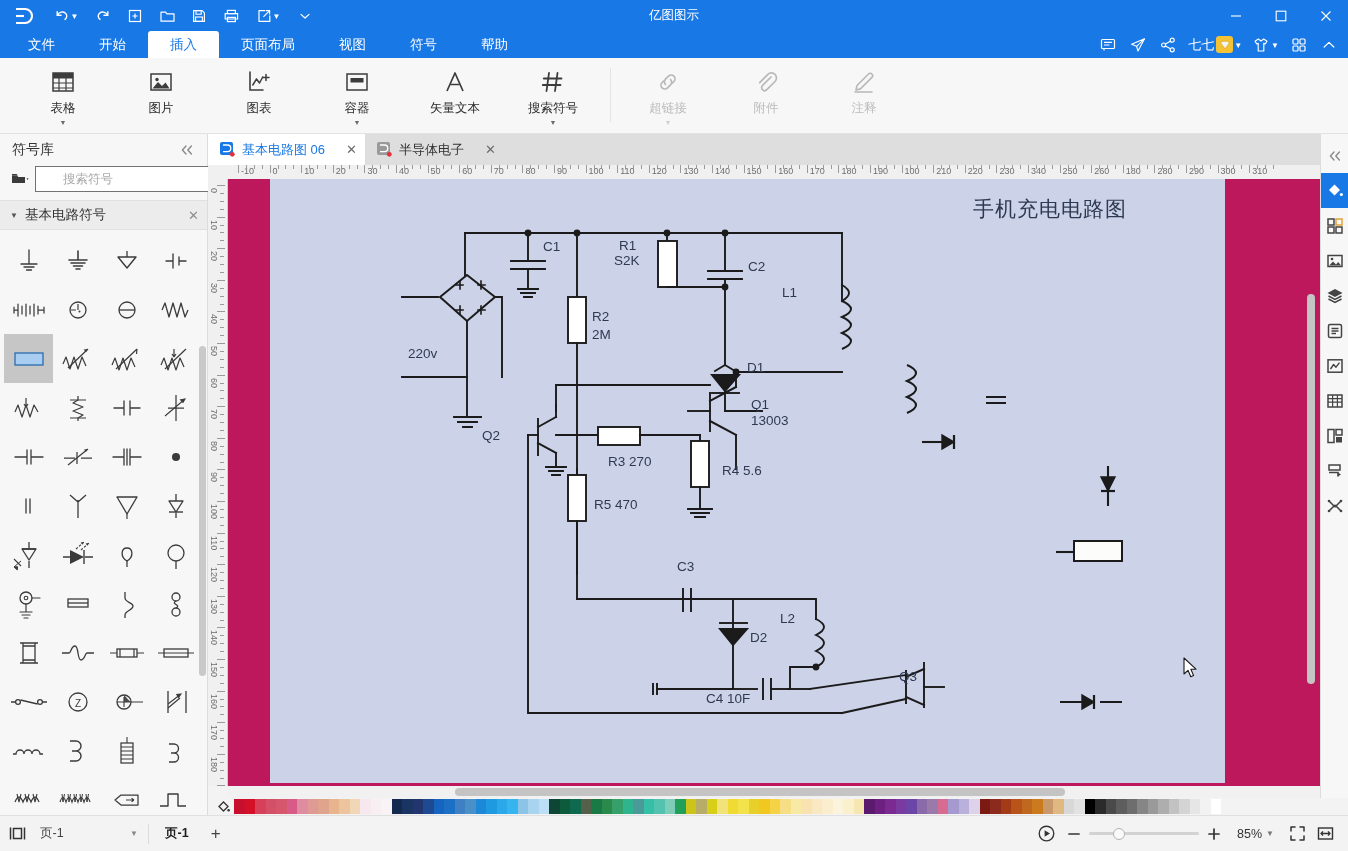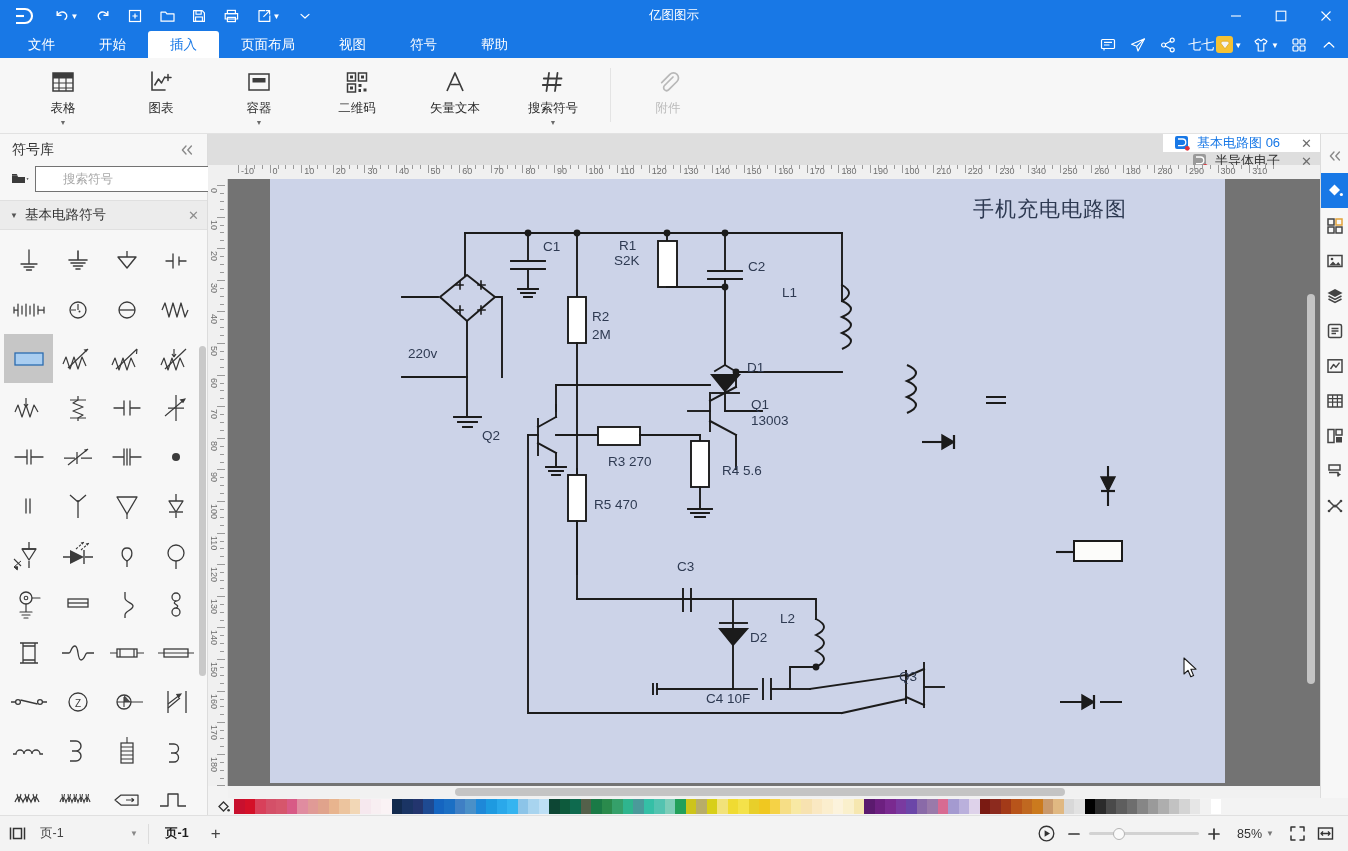--- a/index.html
+++ b/index.html
@@ -119,21 +119,21 @@
   }
   .sym.selected { background:#c6c6c6; }
   .lp-scroll {
     position:absolute; right:1px; top:212px; width:7px; height:330px;
     background:#c9c9c9; border-radius:4px;
   }
 
   
   .tabstrip {
     position:absolute; left:208px; top:134px; width:1112px; height:31px;
-    background:#dedede; display:flex; align-items:flex-end;flex-direction:column;
+    background:#dedede; display:flex; align-items:flex-end;
   }
   .doctab {
     height:31px; display:flex; align-items:center; padding:0 8px 0 12px;
     gap:7px; font-size:13px; color:#333; cursor:pointer; min-width:120px;
     background:#dedede;
   }
   .doctab.active { background:#fff; color:#1878e6; }
   .tab-ico { position:relative; width:15px; height:15px; }
   .tab-x { margin-left:14px; color:#6d6d6d; font-size:13px; }
 
@@ -148,21 +148,21 @@
   }
   .rtick { position:absolute; top:0; width:1px; height:5px; background:#9a9a9a; }
   .rtick.major { height:8px; }
   .rlabel { position:absolute; top:1px; font-size:9px; color:#6d6d6d; }
   .rtickv { position:absolute; left:12px; width:5px; height:1px; background:#9a9a9a; }
   .rtickv.major { left:9px; width:8px; }
   .rlabelv { position:absolute; left:1px; font-size:9px; color:#6d6d6d; writing-mode:vertical-rl; }
 
   .canvaswrap {
     position:absolute; left:228px; top:179px; width:1092px; height:607px;
-    background:#737373; overflow:hidden;
+    background:#be185d; overflow:hidden;
   }
   .page {
     position:absolute; left:42px; top:0px; width:955px; height:604px;
     background:#ccd3e8;
   }
   .page-title {
     position:absolute; left:703px; top:16px; font-size:21px; color:#2e3a52;
     letter-spacing:1px;
   }
   .hscroll-track {
@@ -382,20 +382,30 @@
           <svg width="26" height="26" viewBox="0 0 26 26">
               <rect x="3" y="4" width="20" height="18" fill="none" stroke="#3c3c3c" stroke-width="1.5"></rect>
               <path d="M3 9h20M3 14h20M3 19h20M9 4v18M16 4v18" stroke="#3c3c3c" stroke-width="1.2"></path>
               <rect x="3" y="4" width="20" height="5" fill="#3c3c3c"></rect>
             </svg>
         </span>
         <span class="lbl">表格</span>
         <span class="dd">▼</span>
       </div>
 
+      <div class="rb">
+        <span class="gl">
+          <svg width="26" height="26" viewBox="0 0 26 26">
+              <rect x="3" y="5" width="20" height="16" fill="none" stroke="#3c3c3c" stroke-width="1.5"></rect>
+              <circle cx="9" cy="10.5" r="1.7" fill="#3c3c3c"></circle>
+              <path d="M4.5 19.5 L10 13 L14 17 L17.5 13.5 L21.5 19.5 Z" fill="#3c3c3c"></path>
+            </svg>
+        </span>
+        <span class="lbl">图片</span>
+      </div>
 
       <div class="rb">
         <span class="gl">
           <svg width="26" height="26" viewBox="0 0 26 26">
               <path d="M4 3 v18 h13" fill="none" stroke="#3c3c3c" stroke-width="1.6" stroke-linecap="round"></path>
               <path d="M6.5 16.5 L10.5 10 L13.5 14 L17 7.5" fill="none" stroke="#3c3c3c" stroke-width="1.5" stroke-linejoin="round"></path>
               <path d="M20 5.5v6M17 8.5h6" stroke="#3c3c3c" stroke-width="1.5" stroke-linecap="round"></path>
             </svg>
         </span>
         <span class="lbl">图表</span>
@@ -405,36 +415,20 @@
         <span class="gl">
           <svg width="26" height="26" viewBox="0 0 26 26">
               <rect x="3" y="5" width="20" height="16" fill="none" stroke="#3c3c3c" stroke-width="1.5"></rect>
               <rect x="6.5" y="9" width="13" height="4.5" fill="#3c3c3c"></rect>
             </svg>
         </span>
         <span class="lbl">容器</span>
         <span class="dd">▼</span>
       </div>
 
-      <div class="rb">
-        <span class="gl">
-          <svg width="26" height="26" viewBox="0 0 26 26">
-              <rect x="3.5" y="4" width="8" height="8" fill="none" stroke="#3c3c3c" stroke-width="1.5"></rect>
-              <rect x="6" y="6.5" width="3" height="3" fill="#3c3c3c"></rect>
-              <rect x="14.5" y="4" width="8" height="8" fill="none" stroke="#3c3c3c" stroke-width="1.5"></rect>
-              <rect x="17" y="6.5" width="3" height="3" fill="#3c3c3c"></rect>
-              <rect x="3.5" y="15" width="8" height="8" fill="none" stroke="#3c3c3c" stroke-width="1.5"></rect>
-              <rect x="6" y="17.5" width="3" height="3" fill="#3c3c3c"></rect>
-              <rect x="14.5" y="15" width="3" height="3" fill="#3c3c3c"></rect>
-              <rect x="19.5" y="19.5" width="3" height="3" fill="#3c3c3c"></rect>
-              <rect x="14.5" y="20" width="2.5" height="3" fill="#3c3c3c"></rect>
-            </svg>
-        </span>
-        <span class="lbl">二维码</span>
-      </div>
 
       <div class="rb">
         <span class="gl">
           <svg width="26" height="26" viewBox="0 0 26 26">
               <path d="M5 22 L13 4 L21 22" fill="none" stroke="#3c3c3c" stroke-width="1.7" stroke-linejoin="round"></path>
               <path d="M8.4 15.5 h9.2" stroke="#3c3c3c" stroke-width="1.5"></path>
             </svg>
         </span>
         <span class="lbl">矢量文本</span>
       </div>
@@ -444,30 +438,49 @@
           <svg width="26" height="26" viewBox="0 0 26 26">
               <path d="M9 4 L6.5 22 M17.5 4 L15 22 M3.8 9.5 H21.5 M2.8 16 H20.5" stroke="#3c3c3c" stroke-width="1.8" stroke-linecap="round"></path>
             </svg>
         </span>
         <span class="lbl">搜索符号</span>
         <span class="dd">▼</span>
       </div>
 
       <div class="rb-sep"></div>
 
+      <div class="rb disabled">
+        <span class="gl">
+          <svg width="26" height="26" viewBox="0 0 26 26">
+              <path d="M10.5 15.5 a3.8 3.8 0 0 1 0-5.4 l3-3 a3.8 3.8 0 0 1 5.4 5.4 l-1.4 1.4" fill="none" stroke="#b8b8b8" stroke-width="1.7" stroke-linecap="round"></path>
+              <path d="M15.5 10.5 a3.8 3.8 0 0 1 0 5.4 l-3 3 a3.8 3.8 0 0 1-5.4-5.4 l1.4-1.4" fill="none" stroke="#b8b8b8" stroke-width="1.7" stroke-linecap="round"></path>
+            </svg>
+        </span>
+        <span class="lbl">超链接</span>
+        <span class="dd">▼</span>
+      </div>
 
       <div class="rb disabled">
         <span class="gl">
           <svg width="26" height="26" viewBox="0 0 26 26">
               <path d="M18 8 L9.5 16.5 a3 3 0 0 0 4.3 4.2 l8.2-8.2 a5 5 0 0 0-7.1-7.1 l-8.2 8.2" fill="none" stroke="#b8b8b8" stroke-width="1.7" stroke-linecap="round"></path>
             </svg>
         </span>
         <span class="lbl">附件</span>
       </div>
 
+      <div class="rb disabled">
+        <span class="gl">
+          <svg width="26" height="26" viewBox="0 0 26 26">
+              <path d="M6 16.5 L17.5 5 a2.4 2.4 0 0 1 3.4 3.4 L9.4 19.9 L5 21 Z" fill="none" stroke="#b8b8b8" stroke-width="1.6" stroke-linejoin="round"></path>
+              <path d="M4 23 h17" stroke="#b8b8b8" stroke-width="1.6" stroke-linecap="round"></path>
+            </svg>
+        </span>
+        <span class="lbl">注释</span>
+      </div>
 
 
     </div>
   </div>
 
   <div class="leftpanel">
     <div class="lp-header">
       <span>符号库</span>
       <span class="lp-collapse">
         <svg width="16" height="14" viewBox="0 0 16 14">

